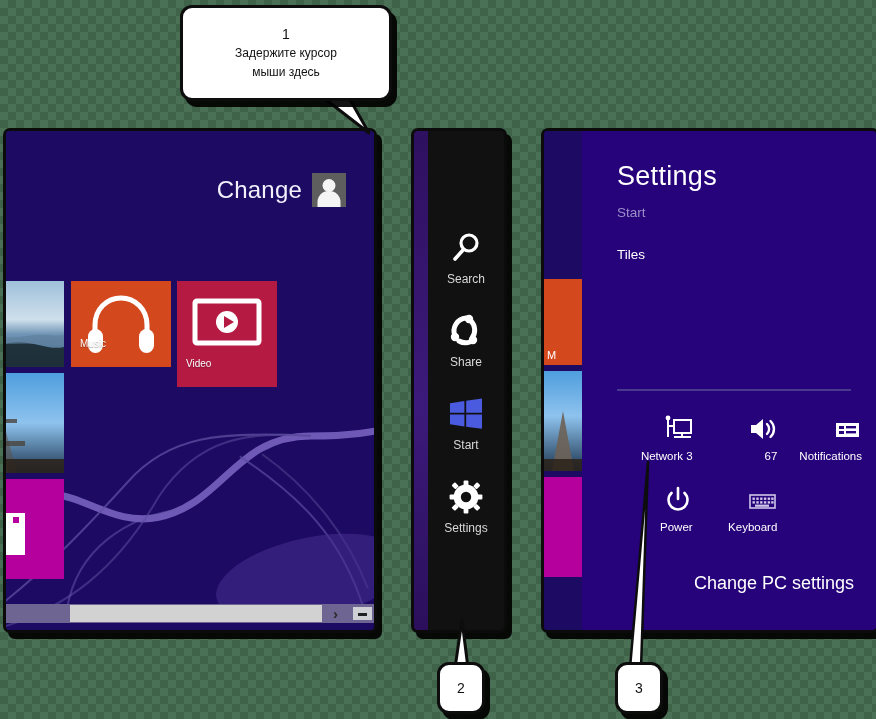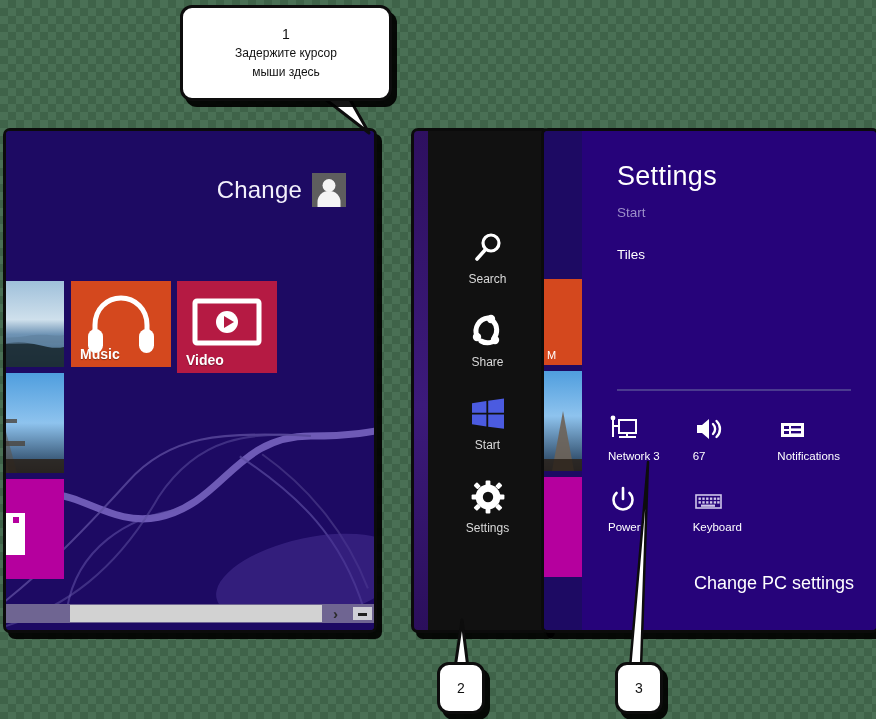--- a/index.html
+++ b/index.html
@@ -54,27 +54,27 @@
     position: absolute; width: 23px; height: 16px; background: #f4f4f4;
     left: 50%; transform: translateX(-50%); bottom: 0;
     border-radius: 11px 11px 0 0;
   }
 
   .tilegrid { position: absolute; left: -59px; top: 150px; }
   .tile {
     position: absolute; overflow: hidden; color: #fff;
   }
   .tile .tile-label {
-    position: absolute; left: 9px; bottom: 5px;
-    font-size: 14px; font-weight: 700; color: #ffffff;
+    position: absolute; left: 9px; bottom: 18px;
+    font-size: 10px; font-weight: 400; color: #ffffff;
     text-shadow: 0 1px 1px rgba(0,0,0,.35);
   }
   .tile-photo1 { left: 0; top: 0; width: 117px; height: 86px; }
   .tile-music  { left: 124px; top: 0; width: 100px; height: 86px; background: #d4481e; }
-  .tile-video  { left: 230px; top: 0; width: 100px; height: 92px; background: #b51a43; }
+  .tile-video  { left: 230px; top: 0; width: 100px; height: 106px; background: #b51a43; }
   .tile-photo2 { left: 0; top: 92px; width: 117px; height: 100px; }
   .tile-cam    { left: 0; top: 198px; width: 117px; height: 100px; background: #b5009e; }
 
   .scrollbar {
     position: absolute; left: 0; right: 0; bottom: 7px; height: 19px;
     background: #6f6592; display: flex; align-items: center;
   }
   .scroll-track { position: absolute; left: 0; right: 0; top: 0; bottom: 0; background: #6f6592; }
   .scroll-thumb {
     position: absolute; left: 64px; right: 52px; top: 1px; bottom: 1px;
@@ -87,21 +87,21 @@
   }
   .scroll-min {
     position: absolute; right: 2px; top: 3px; width: 19px; height: 13px;
     background: #cfcfd6; display: flex; align-items: flex-end; justify-content: center;
   }
   .scroll-min i {
     display: block; width: 9px; height: 3px; background: #202020; margin-bottom: 4px;
   }
 
   
-  #panel-charms { left: 411px; top: 128px; width: 90px; height: 499px; background: #111111; padding-left: 43px; }
+  #panel-charms { left: 411px; top: 128px; width: 90px; height: 499px; background: #111111; }
   .charms-strip {
     position: absolute; left: 0; top: 0; bottom: 0; width: 14px;
     background: linear-gradient(180deg,#2e1060 0%,#3c1a7b 55%,#2b0f5c 100%);
   }
   .charms-ghost {
     position: absolute; left: 18px; top: 58px; width: 28px; height: 28px;
     background: #1a1a1a; border-radius: 3px;
   }
   .charms-list {
     position: absolute; left: 14px; right: 0; top: 0; bottom: 0;
@@ -149,21 +149,21 @@
     position: absolute; left: 35px; right: 25px; top: 258px;
     height: 2px; background: #4a3a8f;
   }
 
   .quick-grid {
     position: absolute; left: 26px; right: 14px; top: 282px;
     display: grid; grid-template-columns: repeat(3, 1fr);
     row-gap: 22px; justify-items: center;
   }
   .quick {
-    display: flex; flex-direction: column; align-items: flex-start;
+    display: flex; flex-direction: column; align-items: flex-end;
     gap: 7px; width: 100%;
   }
   .quick .qglyph { height: 30px; display: flex; align-items: flex-end; justify-content: center; }
   .quick .qlabel { color: #ffffff; font-size: 11.5px; text-align: center; white-space: nowrap; }
 
   .change-pc {
     position: absolute; right: 22px; bottom: 36px;
     color: #ffffff; font-size: 18px; font-weight: 400;
   }
 

